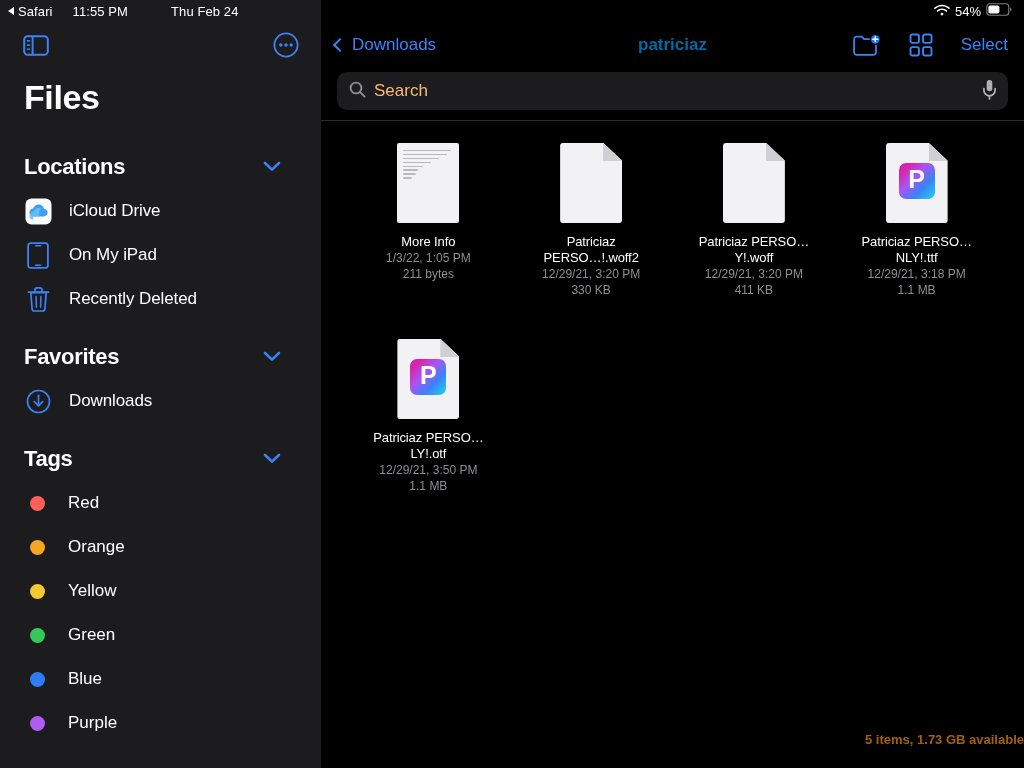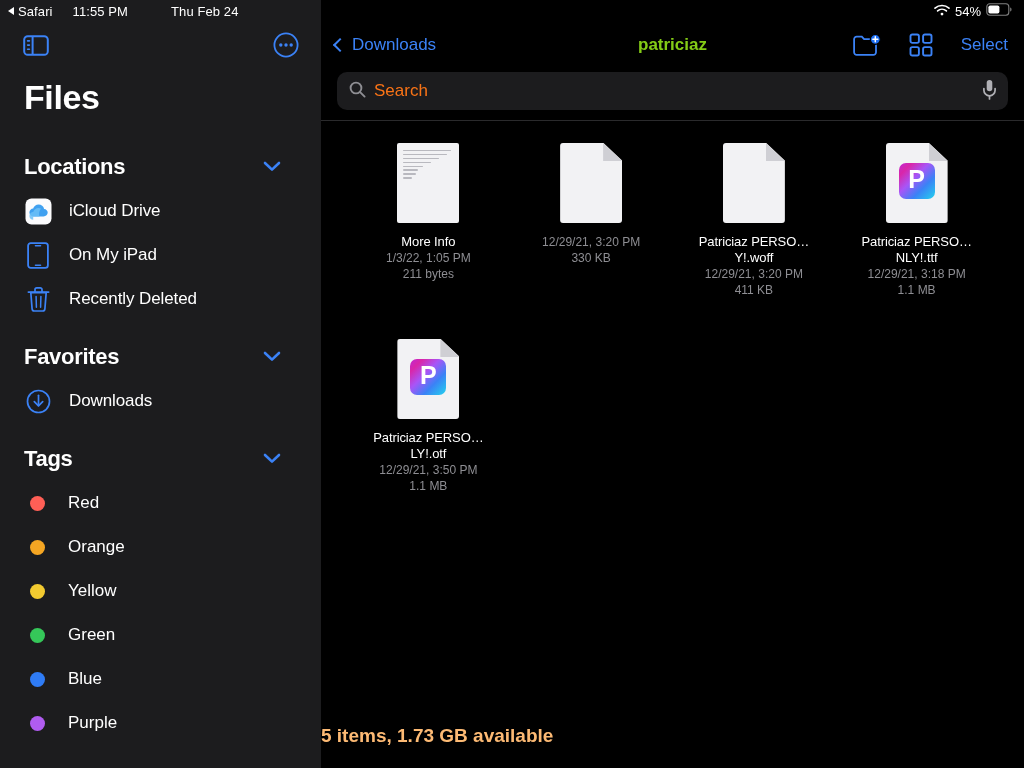--- a/index.html
+++ b/index.html
@@ -84,31 +84,31 @@
   }
   .chev-left {
     width: 10px; height: 10px;
     border-left: 2.6px solid #3b82f6;
     border-bottom: 2.6px solid #3b82f6;
     transform: rotate(45deg);
     margin-right: 2px;
   }
   .nav-title {
     position: absolute; left: 0; right: 0; text-align: center;
-    font-size: 17px; font-weight: bold; color: #84cc16; pointer-events: none;
+    font-size: 17px; font-weight: bold; color: #0369a1; pointer-events: none;
   }
   .nav-right { margin-left: auto; display: flex; align-items: center; gap: 28px; }
   .nav-select { color: #3b82f6; font-size: 17px; cursor: pointer; }
 
   .searchwrap { padding: 4px 16px 10px 16px; }
   .searchbar {
     height: 38px; background: #1c1c1e; border-radius: 10px;
     display: flex; align-items: center; padding: 0 11px 0 12px; gap: 8px;
   }
-  .search-ph { color: #f97316; font-size: 17px; flex: 1 1 auto; }
+  .search-ph { color: #fdba74; font-size: 17px; flex: 1 1 auto; }
   .sep { height: 1px; background: #2a2a2c; }
 
   
   .grid {
     display: grid;
     grid-template-columns: repeat(4, 1fr);
     row-gap: 41px;
     padding: 22px 26px 0 26px;
     align-content: start;
   }
@@ -146,21 +146,21 @@
   }
 
   .fname {
     font-size: 13px; color: #fff; text-align: center;
     line-height: 16px; max-width: 140px; letter-spacing: -0.1px;
   }
   .fmeta { font-size: 12px; color: #8e8e93; text-align: right; line-height: 16px; }
 
   .footer {
     position: absolute; left: 0; right: 0; bottom: 21px;
-    text-align: left; font-size: 19px; font-weight: bold; color: #fdba74;
+    text-align: right; font-size: 13px; font-weight: bold; color: #a16207;
   }
 </style>
 </head>
 <body>
 
 <div class="screen">
 
   <div class="sidebar">
 
     <div class="statusbar">
@@ -387,20 +387,21 @@
         <div class="fmeta">1/3/22, 1:05 PM</div>
         <div class="fmeta">211 bytes</div>
       </div>
 
       <div class="file-cell">
         <div class="thumb">
           <div class="docshape">
               <div class="fold"></div>
             </div>
         </div>
+        <div class="fname">Patriciaz PERSO…!.woff2</div>
         <div class="fmeta">12/29/21, 3:20 PM</div>
         <div class="fmeta">330 KB</div>
       </div>
 
       <div class="file-cell">
         <div class="thumb">
           <div class="docshape">
               <div class="fold"></div>
             </div>
         </div>

